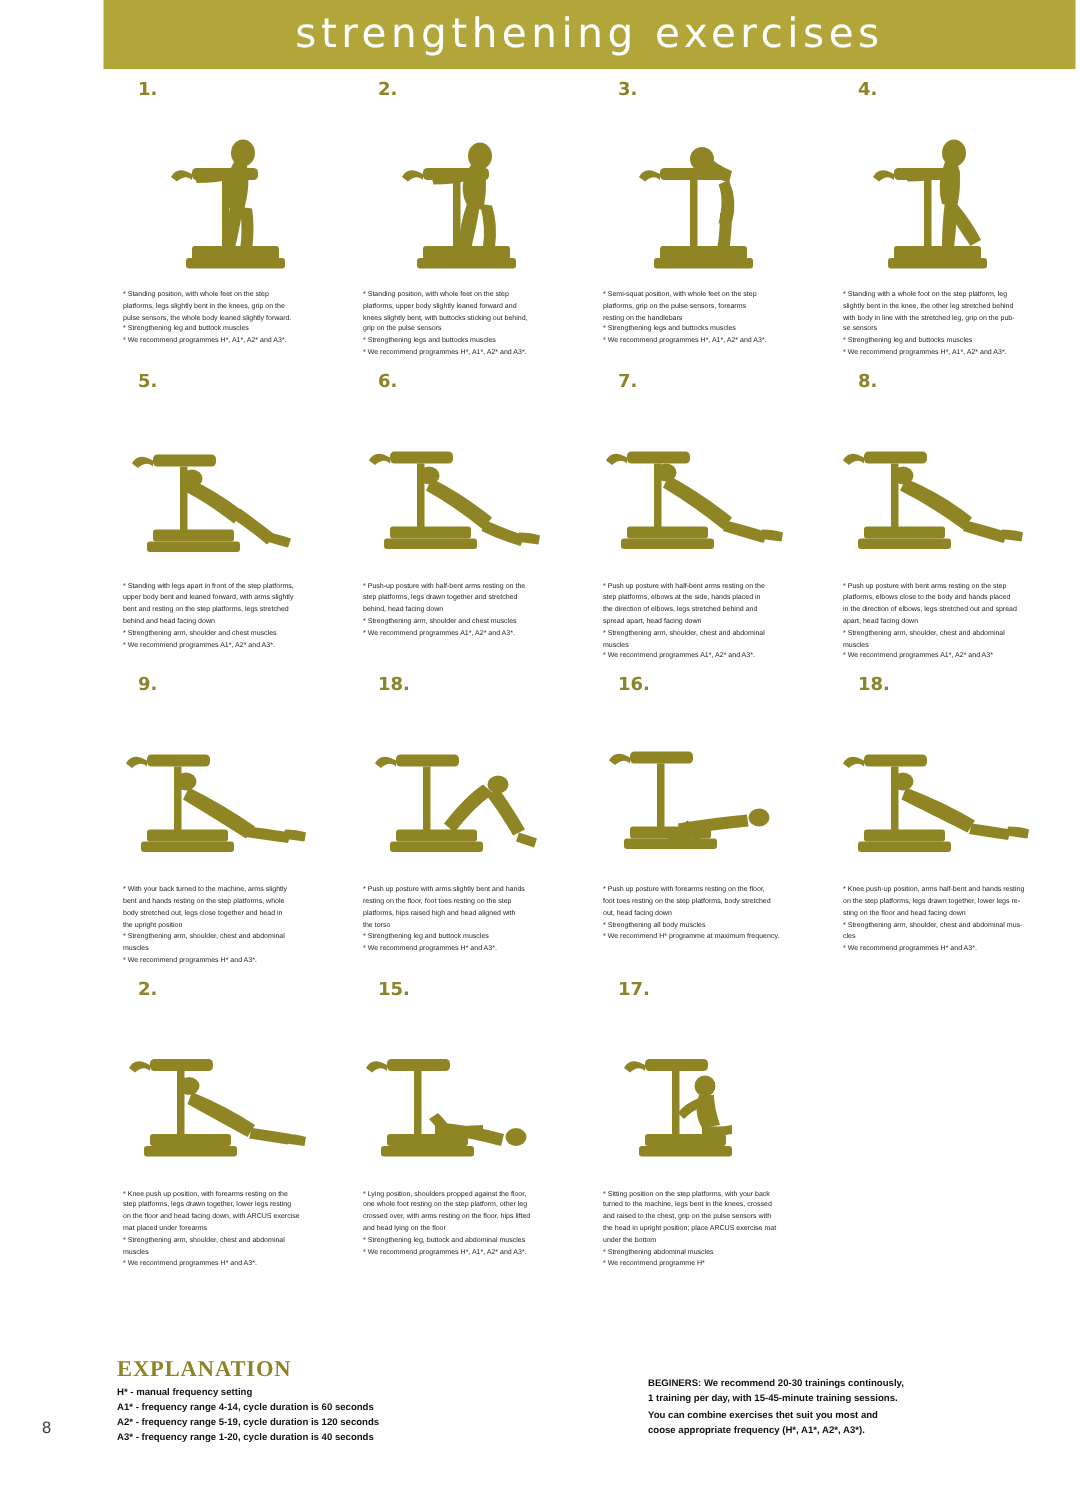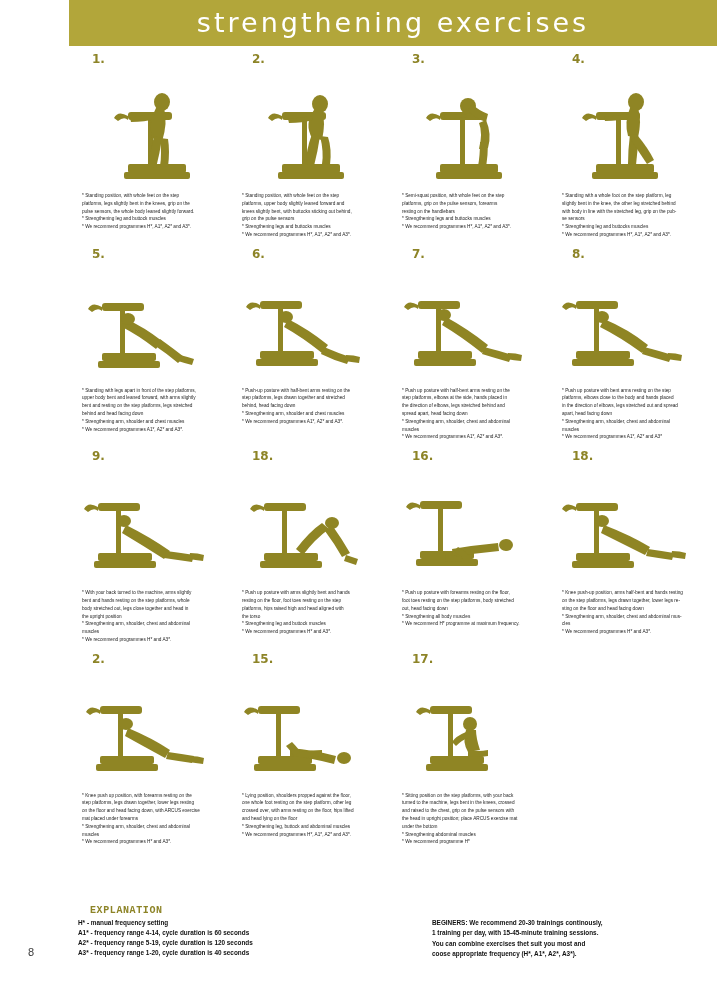--- a/index.html
+++ b/index.html
@@ -101,26 +101,25 @@
   }
   
   .explanation {
     position: absolute;
     left: 78px;
     top: 905px;
     width: 330px;
   }
   .explanation .exp-title {
     color: #8d8427;
-    font-size: 10px;
+    font-size: 15px;
     font-weight: bold;
     letter-spacing: .6px;
     margin-bottom: 2px;
-    font-family: Liberation Mono, monospace;
-    margin-left: 12px;
+    font-family: Liberation Serif, serif;
   }
   .explanation .exp-line {
     font-size: 6.4px;
     font-weight: bold;
     line-height: 1.55;
     color: #111;
   }
   .beginners {
     position: absolute;
     left: 432px;

